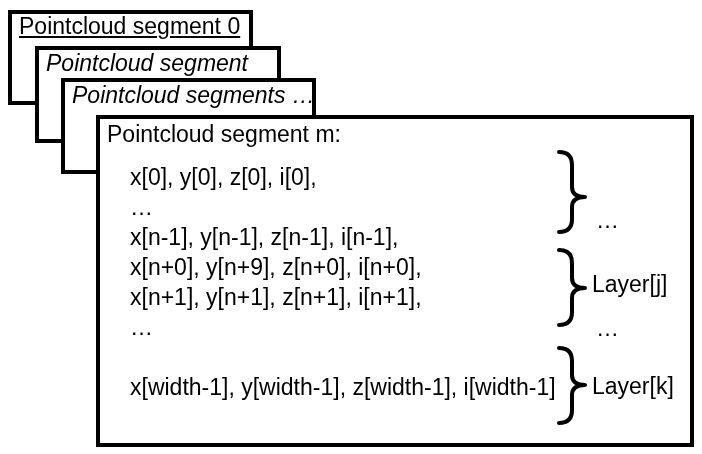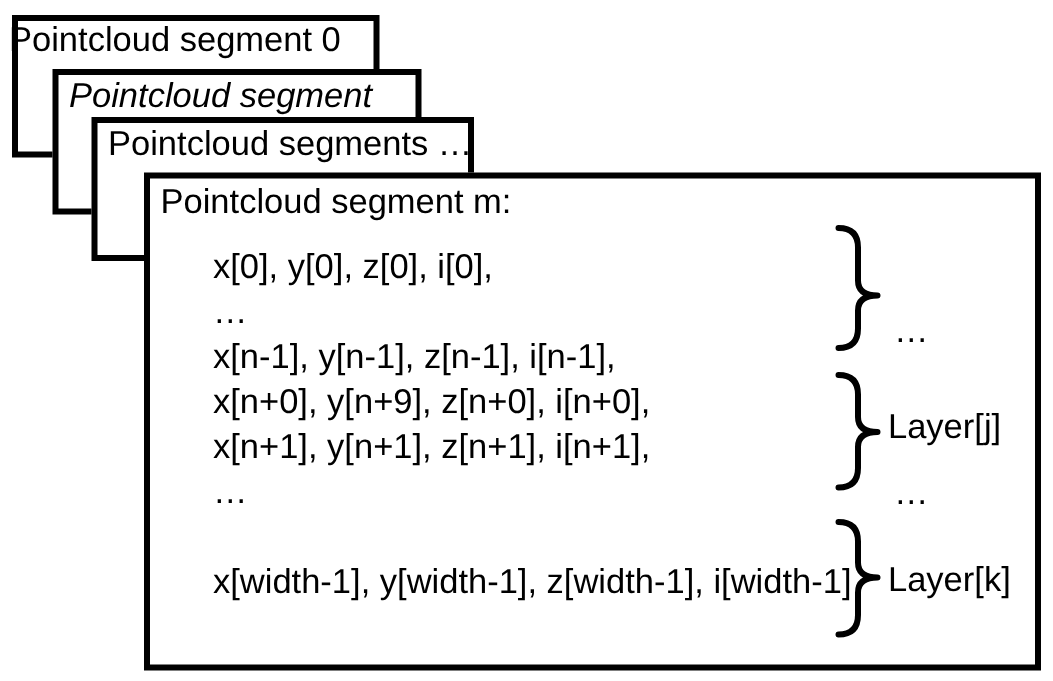--- a/index.html
+++ b/index.html
@@ -22,31 +22,30 @@
   .card.b1 { left: 35px; top: 46px;  width: 246px; height: 97px;  z-index: 2; }
   .card.b2 { left: 61px; top: 78px;  width: 255px; height: 96px;  z-index: 3; }
   .card.bm { left: 96px; top: 115px; width: 598px; height: 332px; z-index: 4; }
   .title {
     position: absolute;
     z-index: 10;
     font-size: 23px;
     line-height: 26px;
     white-space: nowrap;
   }
-  .t0 { left: 6px;  top: 13px; }
+  .t0 { left: 19px;  top: 13px; text-decoration: underline; }
   .t1 { left: 46px;  top: 50px; font-style: italic; }
-  .t2 { left: 72px;  top: 82px; }
+  .t2 { left: 72px;  top: 82px; font-style: italic; }
   .tm { left: 107px; top: 121px; }
   #data-lines {
     position: absolute;
     left: 130px;
     top: 162px;
     z-index: 10;
     font-size: 23px;
-    margin-left: 12px;
   }
   .data-line {
     height: 30px;
     line-height: 30px;
     white-space: nowrap;
   }
   .brace {
     position: absolute;
     z-index: 10;
   }

